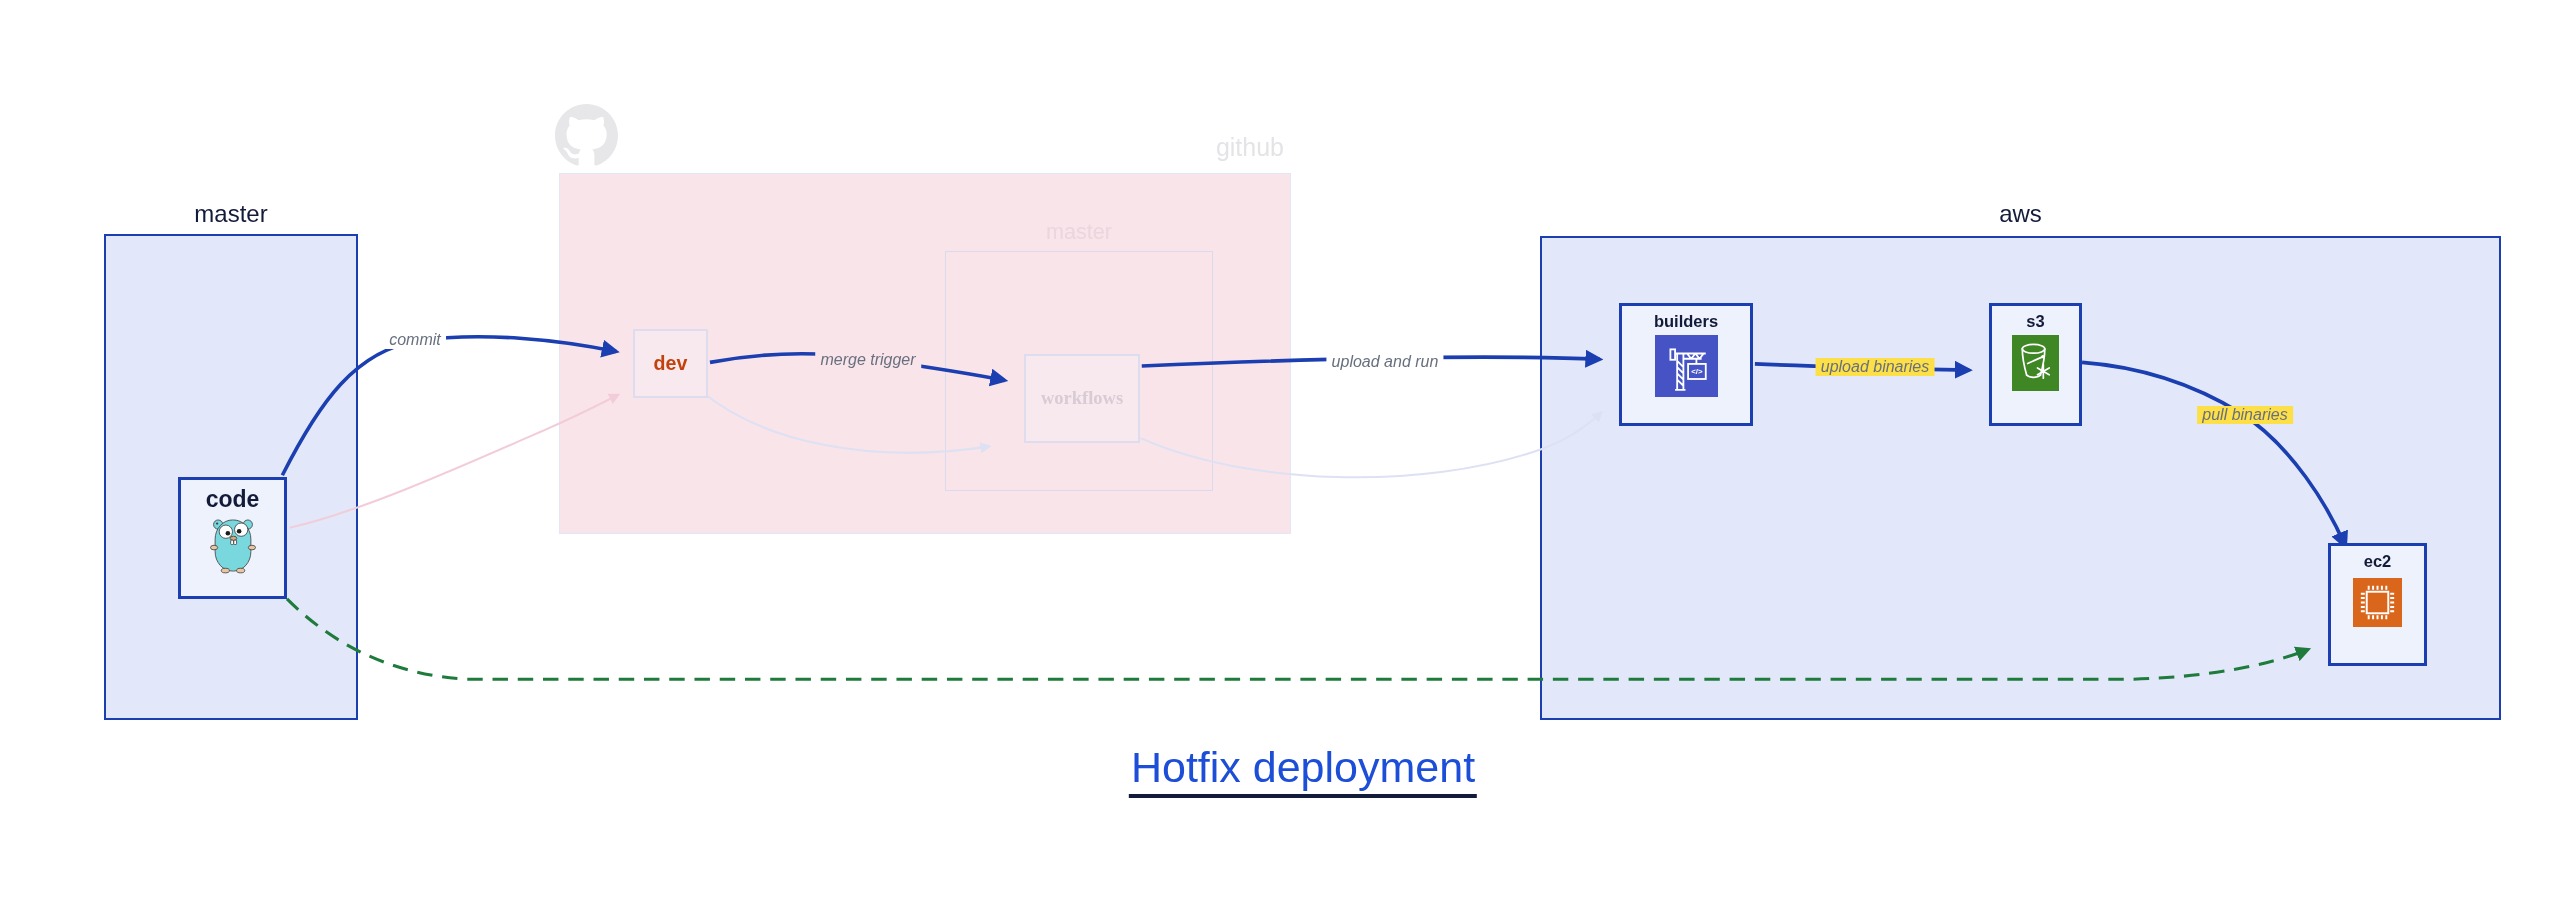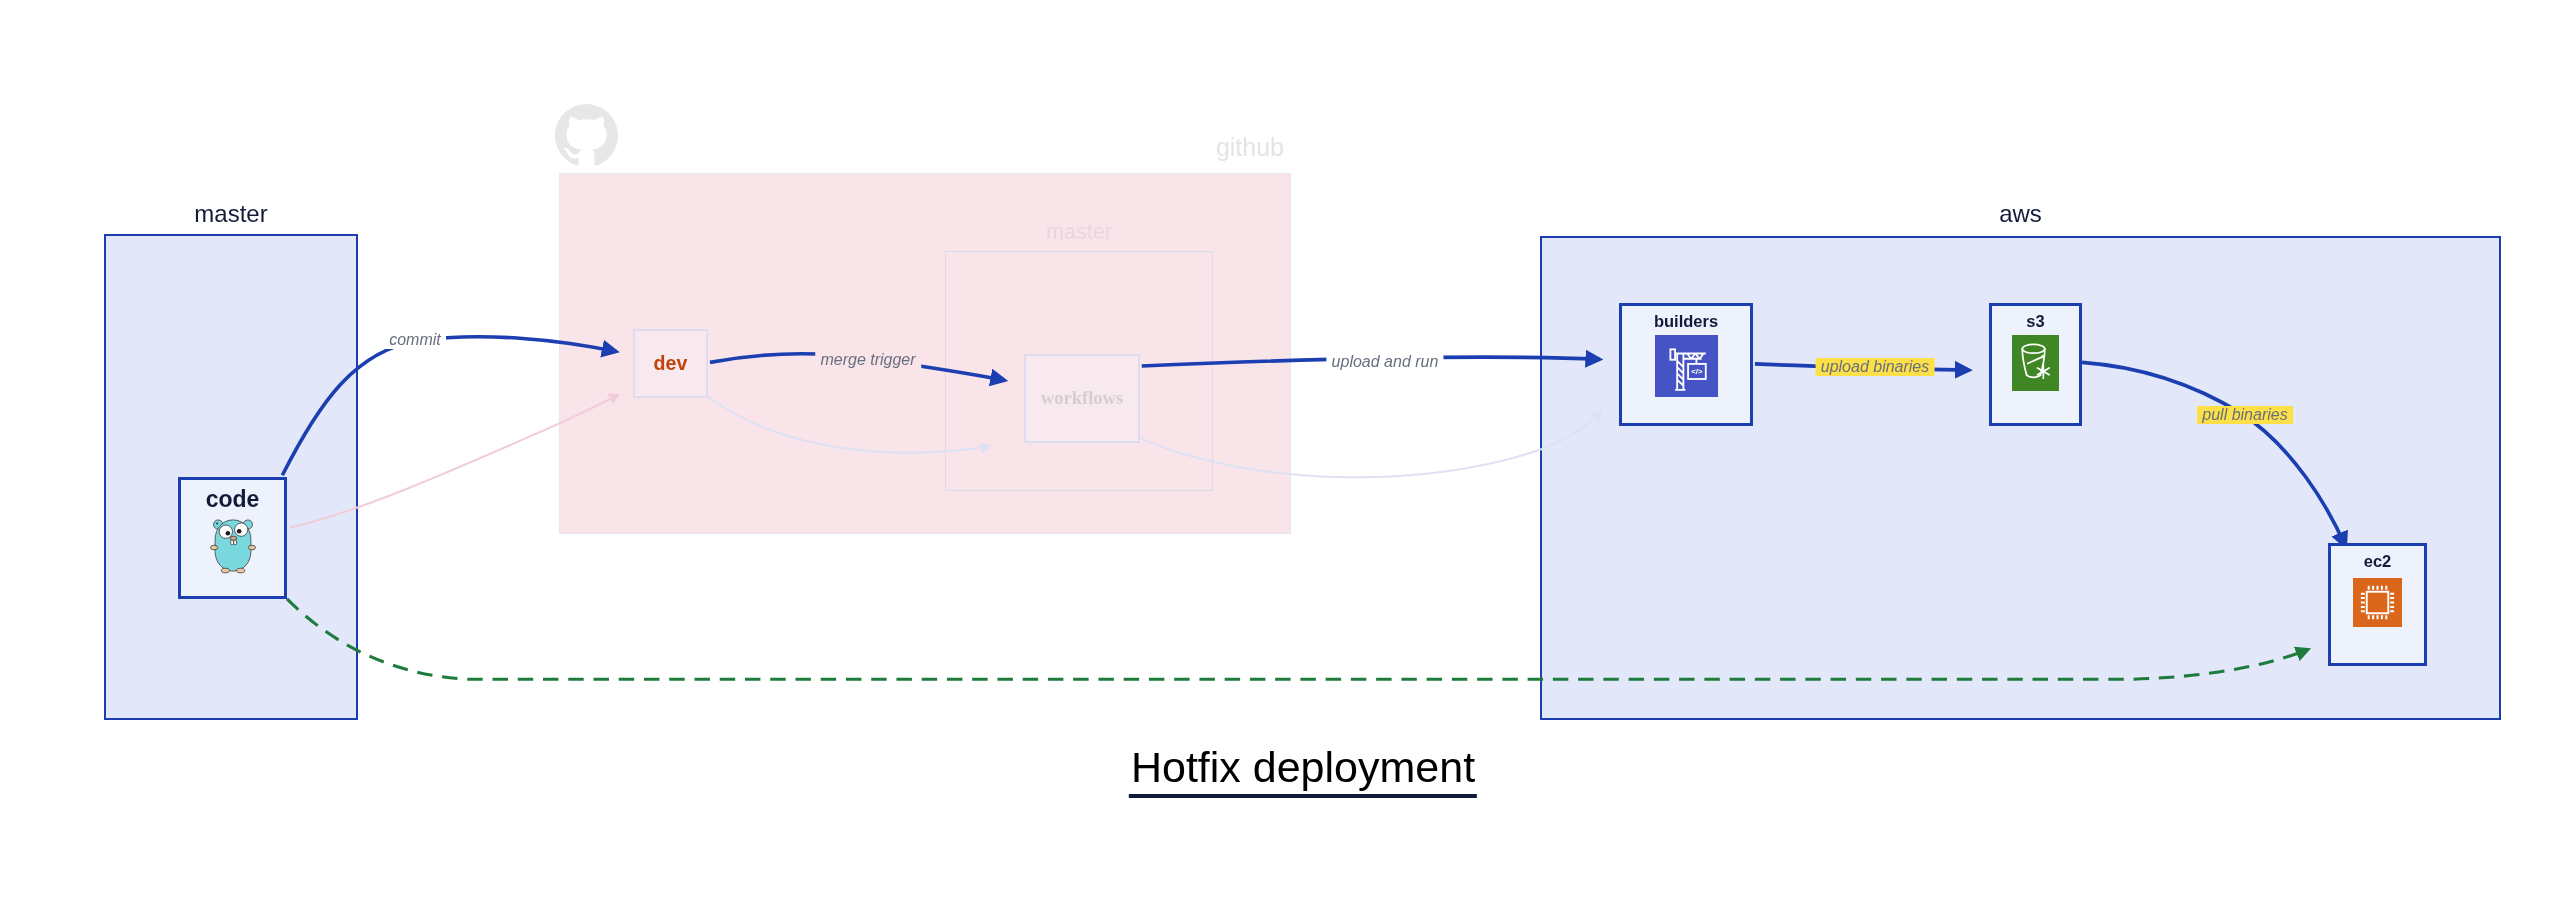--- a/index.html
+++ b/index.html
@@ -26,21 +26,21 @@
     color:#68707f;white-space:nowrap;padding:0 5.2px;z-index:5;
   }
   .bg-white{background:#ffffff;}
   .bg-pink{background:#f9e4e9;text-align:center;}
   .bg-aws{background:#fde047;}
   .edges-svg{position:absolute;left:0;top:0;z-index:3;}
   .layer-groups{z-index:1;}
   .layer-nodes{z-index:4;}
   .title{
     position:absolute;left:1303px;top:743px;transform:translateX(-50%);
-    font-size:43px;font-weight:500;color:#000000;white-space:nowrap;
+    font-size:43px;font-weight:500;color:#1d4ed8;white-space:nowrap;
     border-bottom:4.6px solid #131b3a;padding:0 2.1px 2.1px 2.1px;
   }
 </style>
 </head>
 <body>
 
 <div class="canvas">
 
   <div class="group-label layer-groups" style="left:104px;top:200px;width:254px;">master</div>
   <div class="group-box box-local layer-groups" style="left:104px;top:234px;width:254px;height:486px;"></div>

